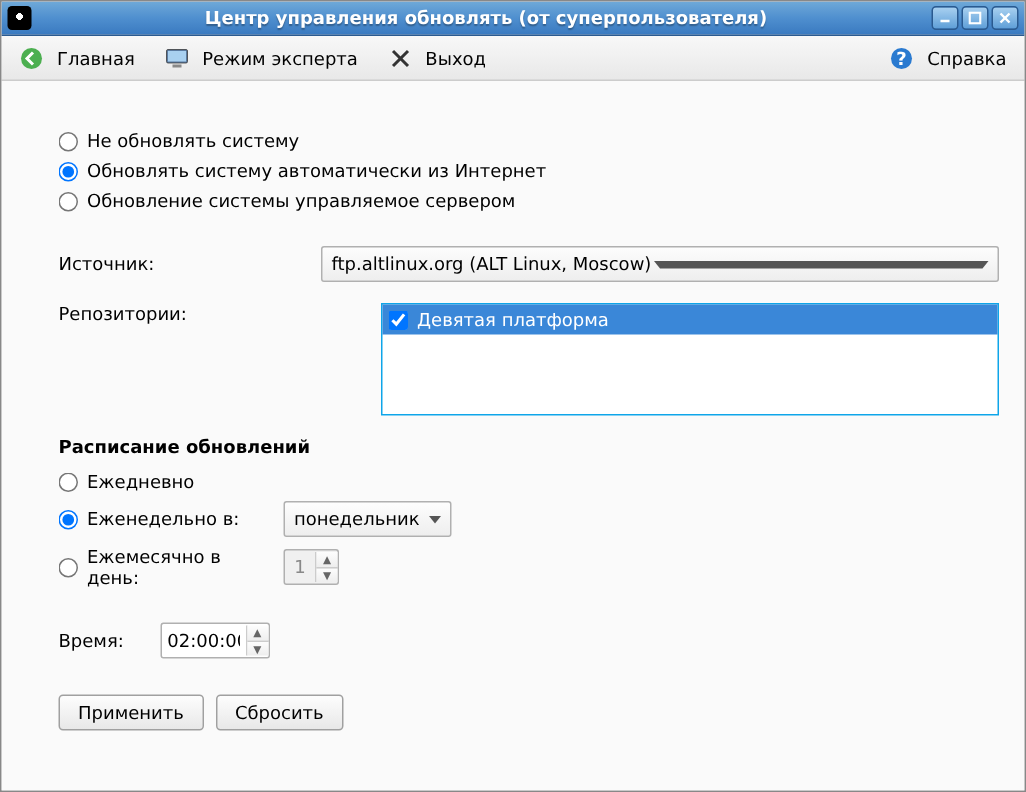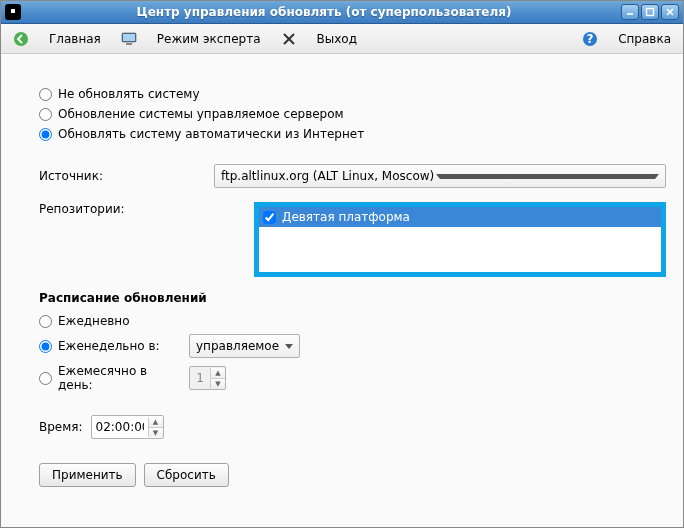--- a/index.html
+++ b/index.html
@@ -7,55 +7,55 @@
 
 .titlebar { height: 23px; background: linear-gradient(to bottom, #6fa9d8 0%, #4f8fcf 50%, #3a7ac0 100%); display: flex; align-items: center; padding: 0 4px; color: #fff; border-bottom: 1px solid #2a5a90; }
 .titlebar .app-icon { width: 16px; height: 16px; background: #000; border-radius: 3px; margin-right: 6px; position: relative; }
 .titlebar .app-icon::after { content: ""; position: absolute; left: 3px; top: 2px; width: 10px; height: 10px; background: radial-gradient(circle at 50% 50%, #fff 30%, transparent 31%); }
 .titlebar .title { flex: 1; text-align: center; font-weight: bold; text-shadow: 0 1px 1px rgba(0,0,0,0.3); }
 .win-controls { display: flex; gap: 2px; }
 .win-btn { width: 18px; height: 16px; background: linear-gradient(to bottom, #a8d0f0, #5f9fd8); border: 1px solid #2a5a90; border-radius: 3px; display: flex; align-items: center; justify-content: center; cursor: pointer; }
 .win-btn svg { width: 10px; height: 10px; }
 
 .toolbar { height: 30px; background: linear-gradient(to bottom, #f8f8f8, #e8e8e8); border-bottom: 1px solid #ccc; display: flex; align-items: center; padding: 0 8px; gap: 12px; }
-.toolbar-btn { display: flex; align-items: center; gap: 20px; cursor: pointer; padding: 2px 4px; }
+.toolbar-btn { display: flex; align-items: center; gap: 9px; cursor: pointer; padding: 2px 4px; }
 .toolbar-spacer { flex: 1; }
 
 .content { padding: 30px 17px 20px 38px; background: #fafafa; height: calc(528px - 23px - 30px - 2px); }
 
 .radio-group { margin-bottom: 20px; }
 .radio-row { display: flex; align-items: center; gap: 6px; padding: 3px 0; }
 .radio-row input[type=radio] { width: 13px; height: 13px; }
 
 .form-row { display: flex; align-items: center; margin-bottom: 14px; }
 .form-label { width: 175px; }
 .form-control { flex: 1; border-radius: 11px; }
 
 .dropdown { width: 100%; height: 24px; border: 1px solid #b0b0b0; background: linear-gradient(to bottom, #fdfdfd, #eeeeee); border-radius: 2px; display: flex; align-items: center; padding: 0 6px; cursor: pointer; }
 .dropdown span { flex: 1; }
 
-.repo-box { width: 100%; height: 75px; border: 5px solid #0ea5e9; background: #fff; }
+.repo-box { width: 100%; height: 75px; border: 1px solid #0ea5e9; background: #fff; }
 .repo-item { height: 20px; background: #3a87d8; color: #fff; display: flex; align-items: center; padding: 0 4px; gap: 6px; }
 .repo-item input[type=checkbox] { width: 13px; height: 13px; }
 
 .section-title { font-weight: bold; margin-top: 9px; margin-bottom: 6px; }
 
 .schedule-row { display: flex; align-items: center; gap: 6px; padding: 3px 0; }
 .schedule-row label.fixed { display:inline-block; }
 
 .small-select { height: 24px; border: 1px solid #b0b0b0; background: linear-gradient(to bottom, #fdfdfd, #eeeeee); border-radius: 2px; display: flex; align-items: center; padding: 0 6px; cursor: pointer; gap: 6px; }
 
 .spinner { display: inline-flex; height: 24px; border: 1px solid #b0b0b0; background: #fff; border-radius: 2px; align-items: center; }
 .spinner input { width: 20px; border: none; text-align: center; background: transparent; color: #888; }
 .spinner .spin-btns { display: flex; flex-direction: column; border-left: 1px solid #ccc; }
 .spinner .spin-b { width: 14px; height: 10px; display: flex; align-items: center; justify-content: center; font-size: 7px; color: #666; background: linear-gradient(to bottom, #fdfdfd, #eee); cursor: pointer; }
 .spinner.disabled { background: #f0f0f0; }
 .spinner .spin-b + .spin-b { border-top: 1px solid #ccc; }
 
-.time-row { display: flex; align-items: center; gap: 8px; margin-top: 20px; }
+.time-row { display: flex; align-items: center; gap: 24px; margin-top: 20px; }
 .time-spinner { display: inline-flex; height: 24px; border: 1px solid #b0b0b0; background: #fff; border-radius: 2px; align-items: center; }
 .time-spinner input { width: 56px; border: none; padding: 0 4px; background: transparent; }
 .time-spinner .spin-btns { display: flex; flex-direction: column; border-left: 1px solid #ccc; }
 .time-spinner .spin-b { width: 14px; height: 10px; display: flex; align-items: center; justify-content: center; font-size: 7px; color: #666; background: linear-gradient(to bottom, #fdfdfd, #eee); cursor: pointer; }
 .time-spinner .spin-b + .spin-b { border-top: 1px solid #ccc; }
 
 .button-row { display: flex; gap: 8px; margin-top: 24px; }
 .btn { height: 24px; padding: 0 12px; border: 1px solid #a0a0a0; background: linear-gradient(to bottom, #fdfdfd, #e8e8e8); border-radius: 3px; cursor: pointer; display: flex; align-items: center; }
 
 .chev { display: inline-block; width: 0; height: 0; border-left: 4px solid transparent; border-right: 4px solid transparent; border-top: 5px solid #555; }
@@ -120,26 +120,26 @@
 </div>
 
 <div class="content">
 
   <div class="radio-group">
     <div class="radio-row">
       <input type="radio" name="mode" style="">
       <label>Не обновлять систему</label>
     </div>
     <div class="radio-row">
+      <input type="radio" name="mode" checked="" style="">
+      <label>Обновлять систему автоматически из Интернет</label>
+    </div>
+    <div class="radio-row">
       <input type="radio" name="mode" style="">
       <label>Обновление системы управляемое сервером</label>
-    </div>
-    <div class="radio-row">
-      <input type="radio" name="mode" checked="" style="">
-      <label>Обновлять систему автоматически из Интернет</label>
     </div>
   </div>
 
   <div class="form-row">
     <div class="form-label">Источник:</div>
     <div class="form-control">
       <div class="dropdown">
         <span>ftp.altlinux.org (ALT Linux, Moscow)</span>
         <span class="chev"></span>
       </div>
@@ -161,21 +161,21 @@
   <div class="section-title">Расписание обновлений</div>
 
   <div class="schedule-row">
     <input type="radio" name="sched" style="">
     <label>Ежедневно</label>
   </div>
   <div class="schedule-row">
     <input type="radio" name="sched" checked="" style="">
     <label class="fixed" style="width:125px;">Еженедельно в:</label>
     <div class="small-select">
-      <span>управляемое</span>
+      <span>понедельник</span>
       <span class="chev"></span>
     </div>
   </div>
   <div class="schedule-row">
     <input type="radio" name="sched" style="">
     <label class="fixed" style="width:125px;">Ежемесячно в день:</label>
     <div class="spinner disabled">
       <input disabled="" value="1" style="">
       <div class="spin-btns">
         <div class="spin-b">▲</div>

